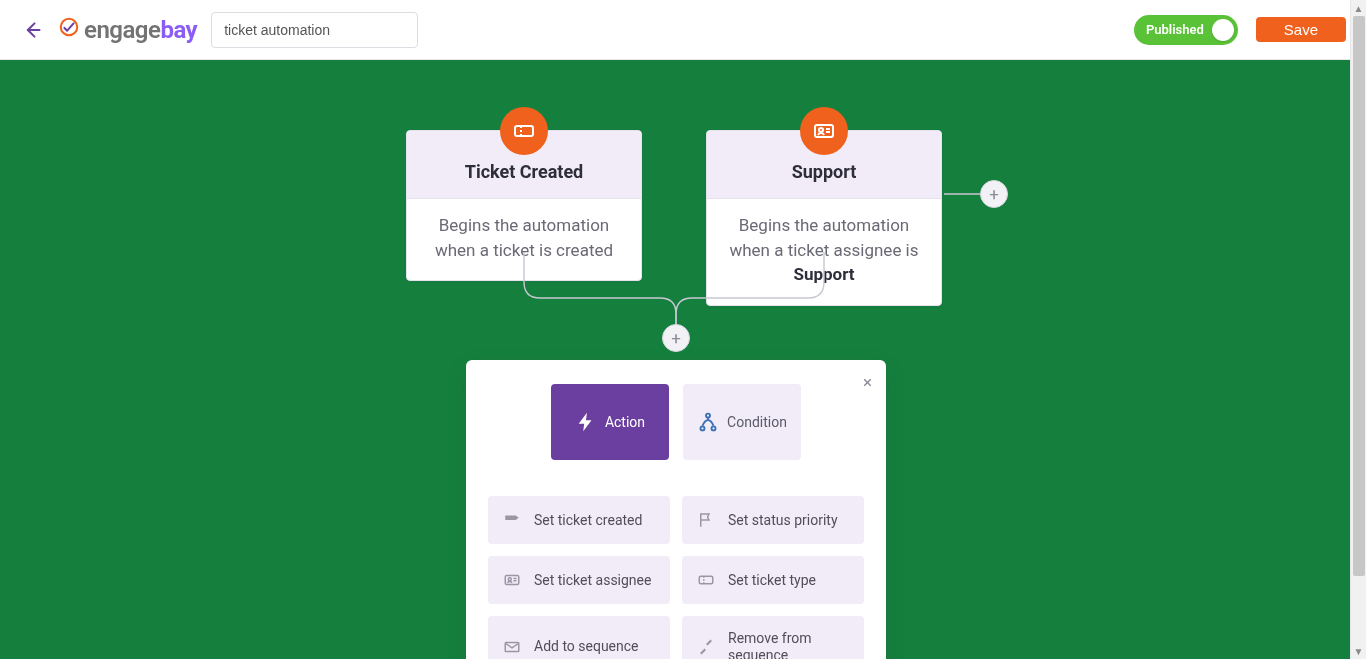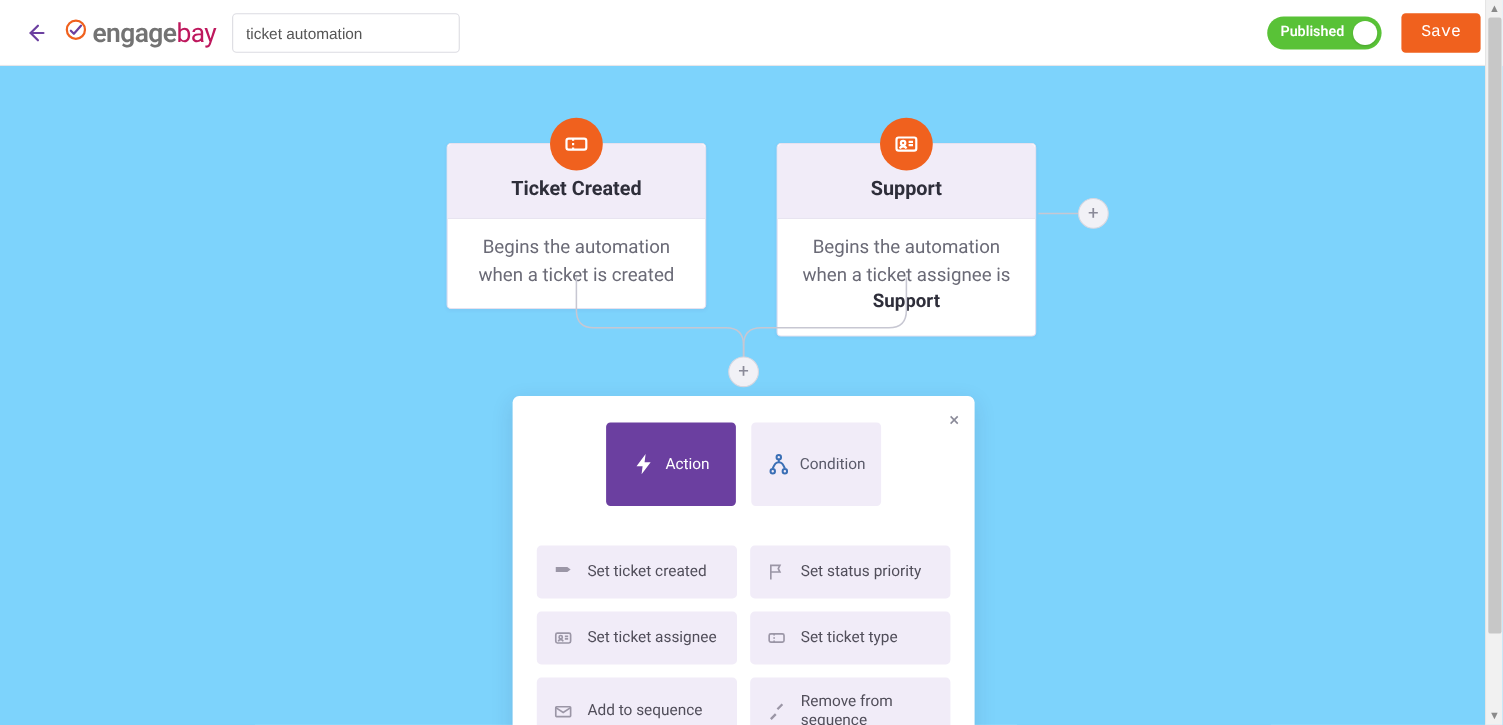--- a/index.html
+++ b/index.html
@@ -41,21 +41,21 @@
     font-size: 24px;
     font-weight: 700;
     letter-spacing: -0.5px;
     user-select: none;
   }
   .logo-mark {
     display:inline-flex;
     margin-right:4px;
   }
   .logo .part1 { color: #737373; font-weight: 600; }
-  .logo .part2 { color: #be185d; font-weight: 400; }
+  .logo .part2 { color: #8b5cf6; font-weight: 700; }
   .name-input {
     width: 207px;
     height: 36px;
     border: 1px solid #dcdce2;
     border-radius: 4px;
     padding: 0 12px;
     font-size: 14px;
     color: #555;
     outline: none;
   }
@@ -80,31 +80,30 @@
   }
   .publish-toggle .knob {
     width: 22px; height: 22px; border-radius: 50%; background: #fff;
     box-shadow: 0 1px 2px rgba(0,0,0,.15);
   }
   .save-btn {
     background: #f0611e;
     color: #fff;
     border: none;
     border-radius: 4px;
-    padding: 0 18px;
-    height: 36px;
+    padding: 0 28px;
+    height: 25px;
     font-size: 15px;
     font-weight: 500;
     cursor: pointer;
-    font-family: Liberation Mono, monospace;
   }
   
   .canvas {
     flex: 1;
-    background: #7dd3fc;
+    background: #15803d;
     position: relative;
     overflow: hidden;
   }
   .canvas-inner {
     position: absolute;
     left: 0; top: 0; width: 100%; height: 100%;
   }
   
   .trigger {
     position: absolute;

